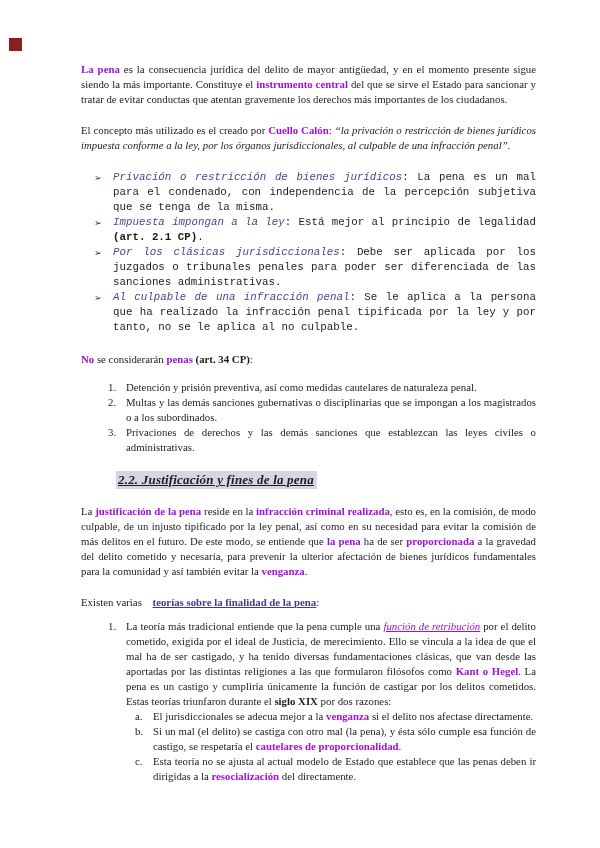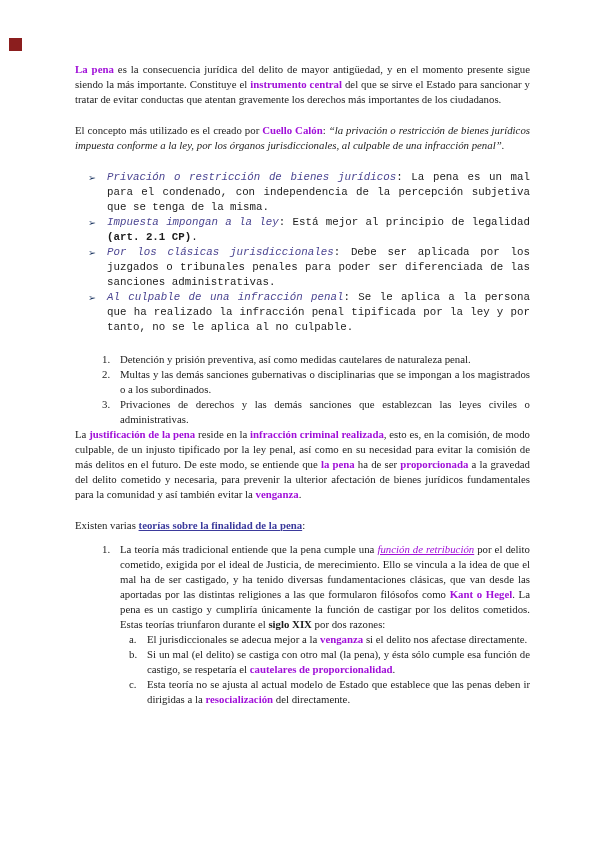--- a/index.html
+++ b/index.html
@@ -21,21 +21,21 @@
     font-family:"Liberation Serif","DejaVu Serif",serif;
     color:var(--c-ink);
   }
   .corner-mark{
     position:absolute;left:9px;top:38px;
     width:13px;height:13px;
     background:var(--c-mark);
   }
   .content{
     position:absolute;
-    left:75px;top:62px;
+    left:81px;top:62px;
     width:455px;
     font-size:10.8px;
     line-height:15px;
     text-align:justify;
   }
   .para{margin:0 0 16px 0;}
   .bullet-list{margin:17px 0 17px 0;}
   .bullet-row{display:flex;margin-left:13px;}
   .bullet-row .marker{
     flex:0 0 19px;
@@ -64,21 +64,21 @@
     letter-spacing:.2px;
   }
   .theories-line{margin:0 0 9px 0;}
   .theory-item{margin:0 0 0 0;}
   
   .rs-b{font-weight:bold;}
   .rs-i{font-style:italic;}
   .rs-u{text-decoration:underline;}
   .rs-p{color:var(--c-purple);}
   .rs-d{color:var(--c-lead);}
-  .rs-n{color:var(--c-indigo);}
+  .rs-n{color:var(--c-indigo);margin-left:8px;}
 </style>
 </head>
 <body>
 
 <div class="page">
 
   <div class="corner-mark"></div>
 
   <div class="content">
 
@@ -98,36 +98,40 @@
       <div class="bullet-row">
         <span class="marker">➢</span>
         <div class="txt"><span class="rs-i rs-d">Por los clásicas jurisdiccionales</span><span>: Debe ser aplicada por los juzgados o tribunales penales para poder ser diferenciada de las sanciones administrativas.</span></div>
       </div>
       <div class="bullet-row">
         <span class="marker">➢</span>
         <div class="txt"><span class="rs-i rs-d">Al culpable de una infracción penal</span><span>: Se le aplica a la persona que ha realizado la infracción penal tipificada por la ley y por tanto, no se le aplica al no culpable.</span></div>
       </div>
     </div>
 
+    <p class="intro-line"><span class="rs-b rs-p">No</span><span> se considerarán </span><span class="rs-b rs-p">penas</span><span> </span><span class="rs-b">(art. 34 CP)</span><span>:</span></p>
 
     <div class="num-list">
       <div class="num-row">
         <span class="marker">1.</span>
         <div class="txt"><span>Detención y prisión preventiva, así como medidas cautelares de naturaleza penal.</span></div>
       </div>
       <div class="num-row">
         <span class="marker">2.</span>
         <div class="txt"><span>Multas y las demás sanciones gubernativas o disciplinarias que se impongan a los magistrados o a los subordinados.</span></div>
       </div>
       <div class="num-row">
         <span class="marker">3.</span>
         <div class="txt"><span>Privaciones de derechos y las demás sanciones que establezcan las leyes civiles o administrativas.</span></div>
       </div>
     </div>
 
+    <div class="section-heading-wrap">
+      <span class="section-heading">2.2. Justificación y fines de la pena</span>
+    </div>
 
     <p class="para"><span>La </span><span class="rs-b rs-p">justificación de la pena</span><span> reside en la </span><span class="rs-b rs-p">infracción criminal realizada</span><span>, esto es, en la comisión, de modo culpable, de un injusto tipificado por la ley penal, así como en su necesidad para evitar la comisión de más delitos en el futuro. De este modo, se entiende que </span><span class="rs-b rs-p">la pena</span><span> ha de ser </span><span class="rs-b rs-p">proporcionada</span><span> a la gravedad del delito cometido y necesaria, para prevenir la ulterior afectación de bienes jurídicos fundamentales para la comunidad y así también evitar la </span><span class="rs-b rs-p">venganza</span><span>.</span></p>
 
     <p class="theories-line"><span>Existen varias </span><span class="rs-b rs-u rs-n">teorías sobre la finalidad de la pena</span><span>:</span></p>
 
     <div class="theory-item">
       <div class="num-row">
         <span class="marker">1.</span>
         <div class="txt"><span>La teoría más tradicional entiende que la pena cumple una </span><span class="rs-i rs-u rs-p">función de retribución</span><span> por el delito cometido, exigida por el ideal de Justicia, de merecimiento. Ello se vincula a la idea de que el mal ha de ser castigado, y ha tenido diversas fundamentaciones clásicas, que van desde las aportadas por las distintas religiones a las que formularon filósofos como </span><span class="rs-b rs-p">Kant o Hegel</span><span>. La pena es un castigo y cumpliría únicamente la función de castigar por los delitos cometidos. Estas teorías triunfaron durante el </span><span class="rs-b">siglo XIX</span><span> por dos razones:</span></div>
       </div>

